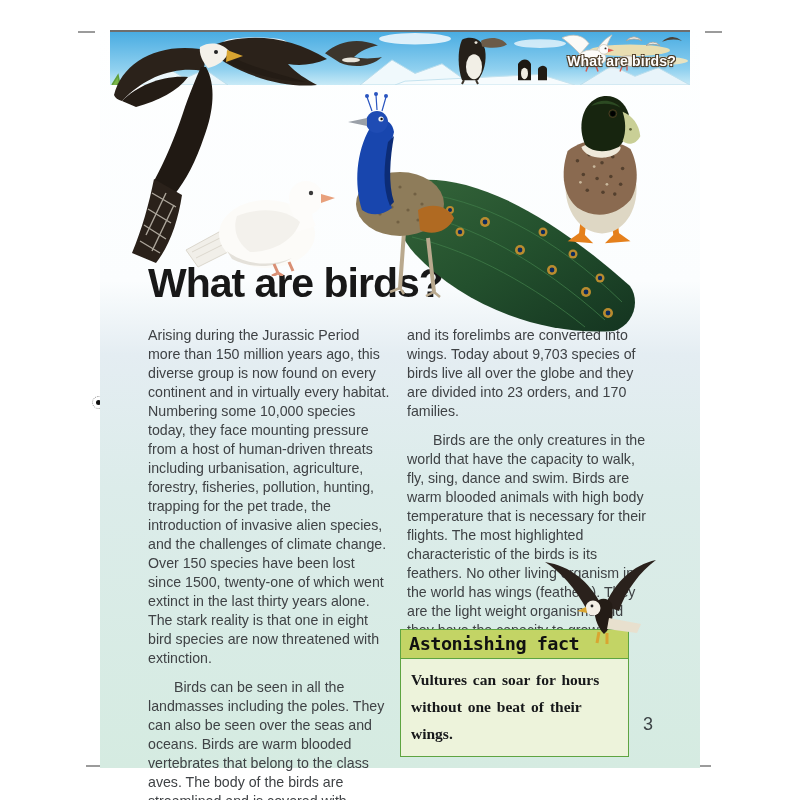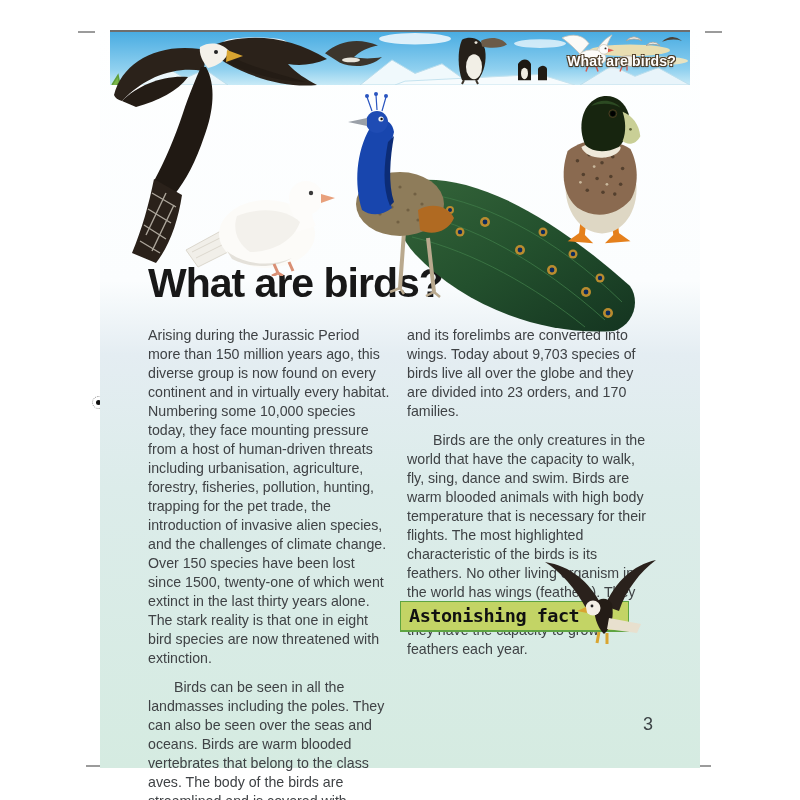--- a/index.html
+++ b/index.html
@@ -40,21 +40,21 @@
   }
   .columns {
     position:absolute; left:48px; top:296px; width:502px;
     display:flex; gap:16px;
   }
   .col { width:243px; font-size:14.2px; line-height:19px; color:#3f4245; }
   .col p + p { margin-top:10px; }
   .col p.indent { text-indent:26px; }
 
   
-  .fact-box { position:absolute; left:300px; top:571px; width:229px; border:1.5px solid #5ea441; background:#edf3db; }
+  .fact-box { position:absolute; left:300px; top:599px; width:229px; border:1.5px solid #5ea441; background:#edf3db; }
   .fact-head {
     background:#c3d465; border-bottom:1.5px solid #5ea441;
     font-family:"DejaVu Sans Mono", monospace; font-weight:bold;
     font-size:18.5px; color:#111; padding:3px 8px 4px 8px; letter-spacing:-0.5px;
   }
   .fact-body {
     font-family:"Liberation Serif", serif; font-weight:bold; font-size:15.5px;
     color:#17181a; line-height:27px; padding:7px 10px 9px 10px; word-spacing:2px;
   }
 
@@ -301,18 +301,19 @@
         <path d="M43,47 L34,51 L44,53 Z" fill="#d9a531"></path>
         <circle cx="49" cy="46" r="1.4" fill="#222"></circle>
         <g stroke="#d9a531" stroke-width="3" fill="none">
           <path d="M56,72 L54,83 M64,73 L64,84"></path>
         </g>
       </svg>
     </div>
 
     <div class="fact-box">
       <div class="fact-head">Astonishing fact</div>
+      <div class="fact-body">Vultures can soar for hours without one beat of their wings.</div>
     </div>
 
     <div class="page-number">3</div>
 
   </div>
 </div>
 
 </body></html>

